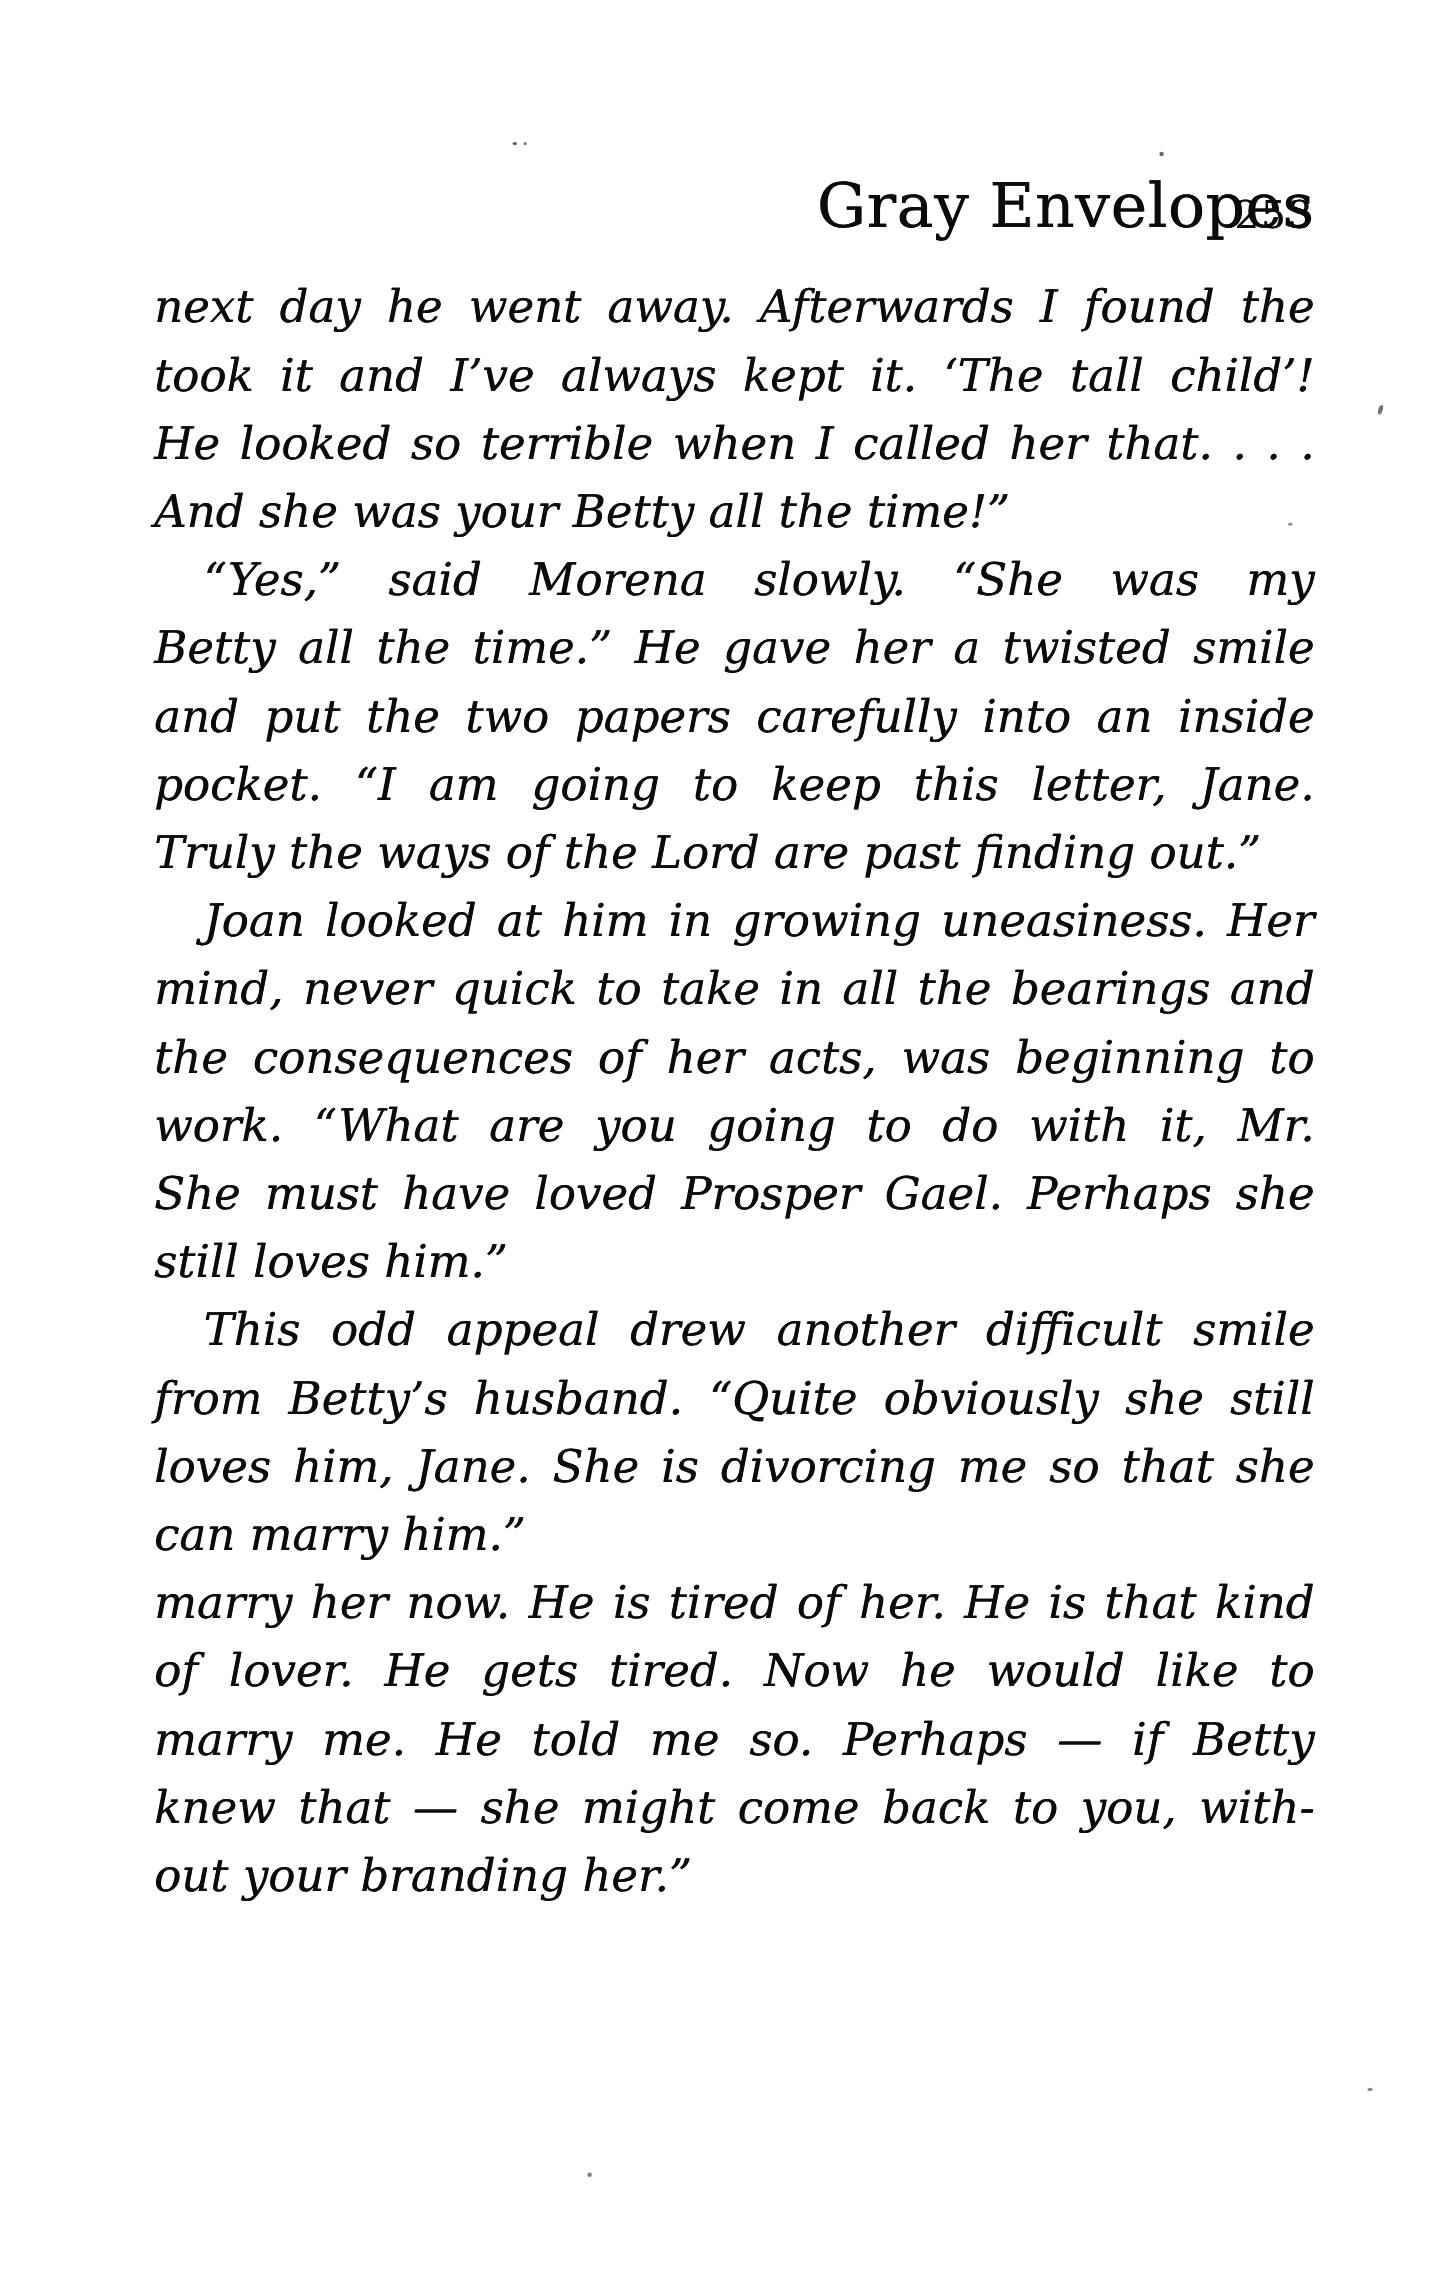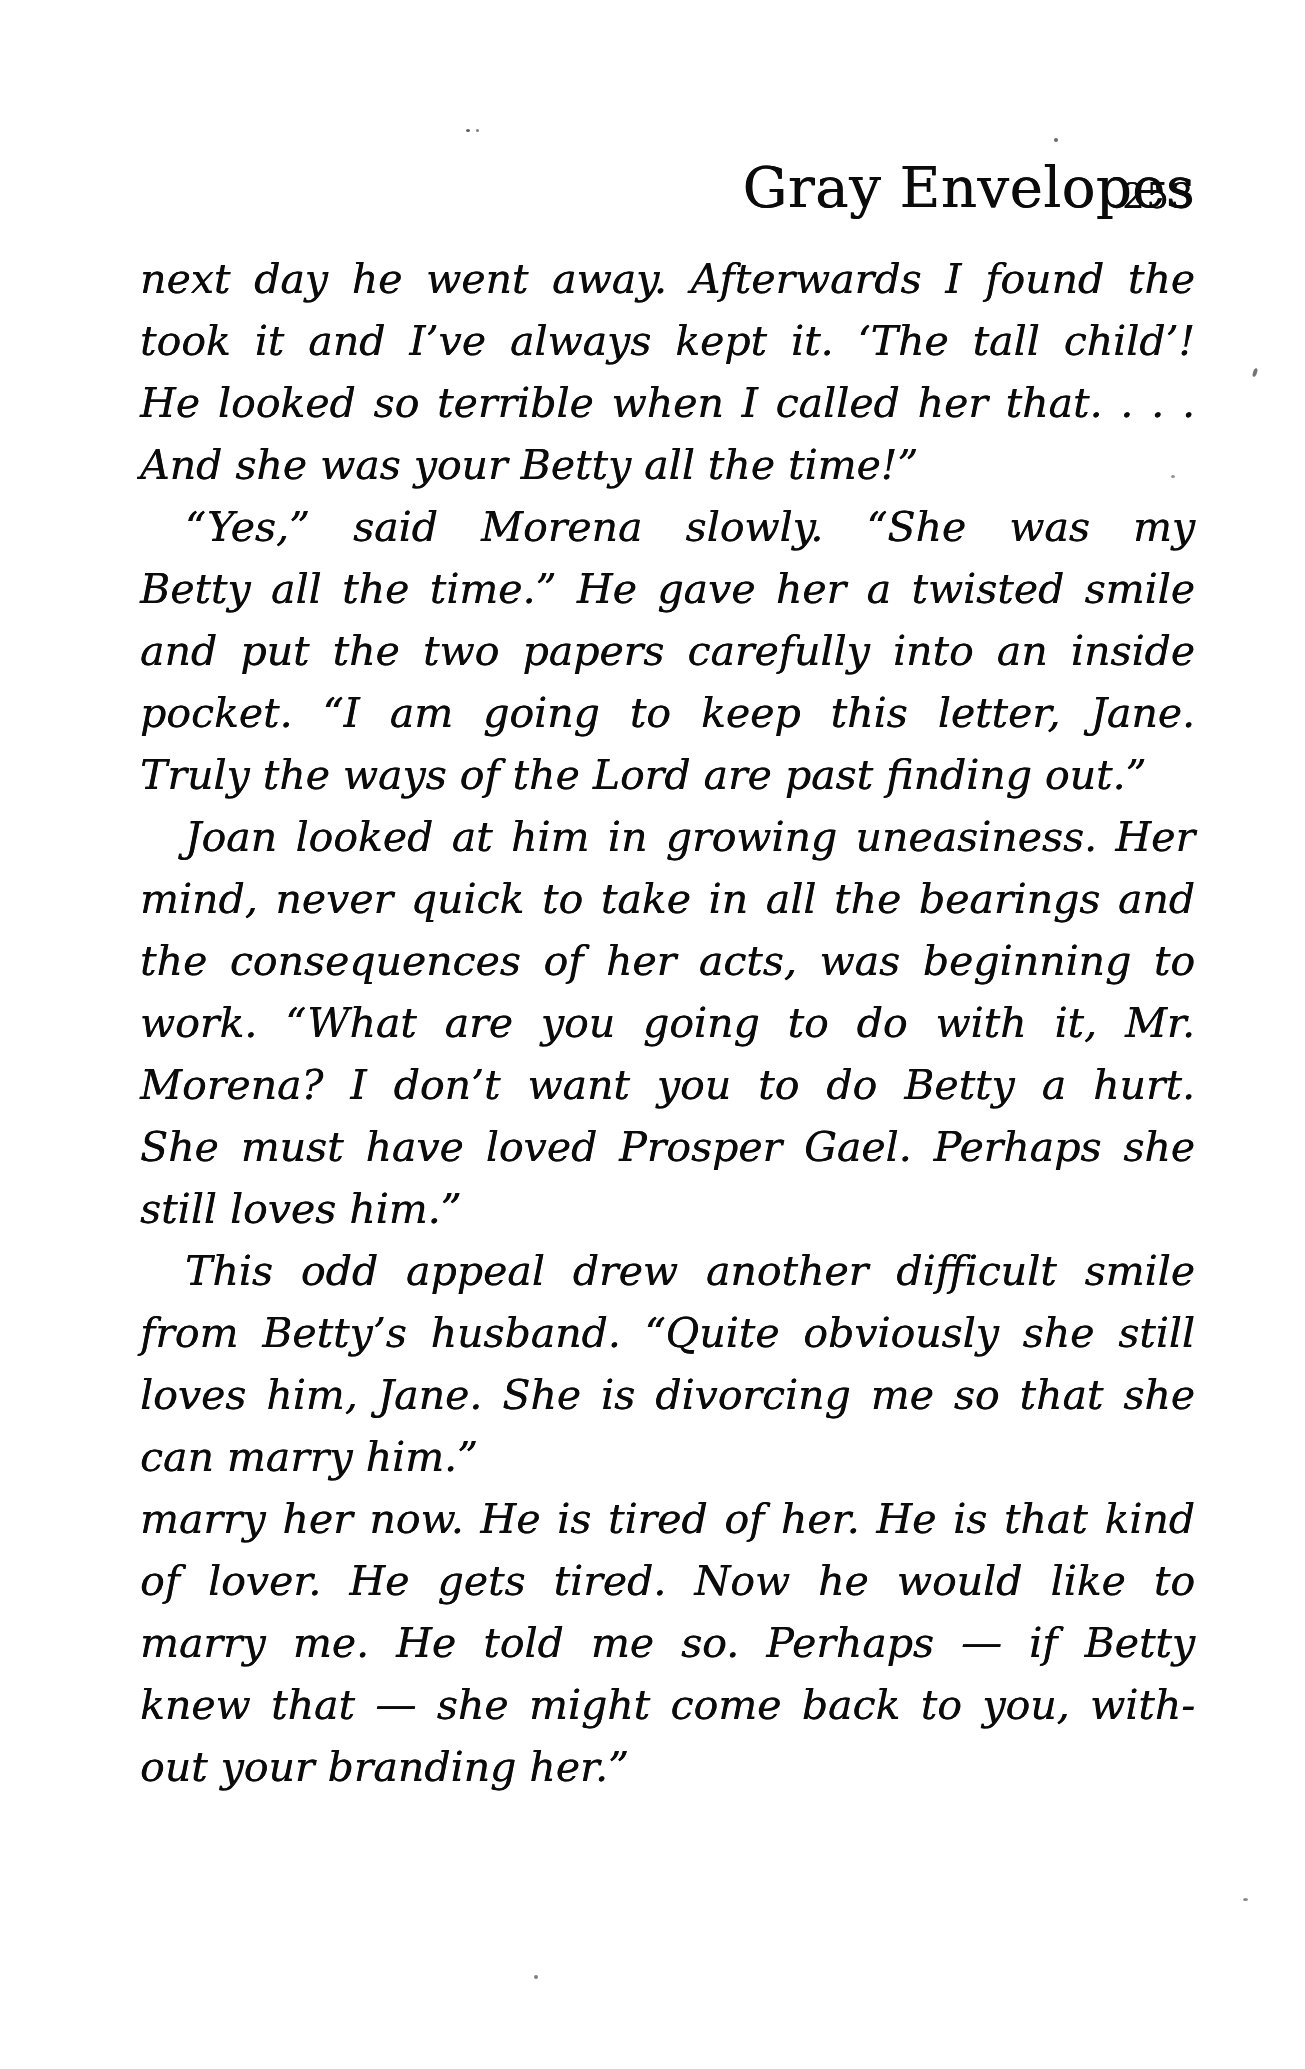--- a/index.html
+++ b/index.html
@@ -108,21 +108,20 @@
       <span class="line">and put the two papers carefully into an inside</span>
       <span class="line">pocket. “I am going to keep this letter, Jane.</span>
       <span class="line end">Truly the ways of the Lord are past finding out.”</span>
     </div>
 
     <div class="para">
       <span class="line ind">Joan looked at him in growing uneasiness. Her</span>
       <span class="line">mind, never quick to take in all the bearings and</span>
       <span class="line">the consequences of her acts, was beginning to</span>
       <span class="line">work. “What are you going to do with it, Mr.</span>
-      <span class="line">Morena? I don’t want you to do Betty a hurt.</span>
       <span class="line">She must have loved Prosper Gael. Perhaps she</span>
       <span class="line end">still loves him.”</span>
     </div>
 
     <div class="para">
       <span class="line ind">This odd appeal drew another difficult smile</span>
       <span class="line">from Betty’s husband. “Quite obviously she still</span>
       <span class="line">loves him, Jane. She is divorcing me so that she</span>
       <span class="line end">can marry him.”</span>
     </div>

